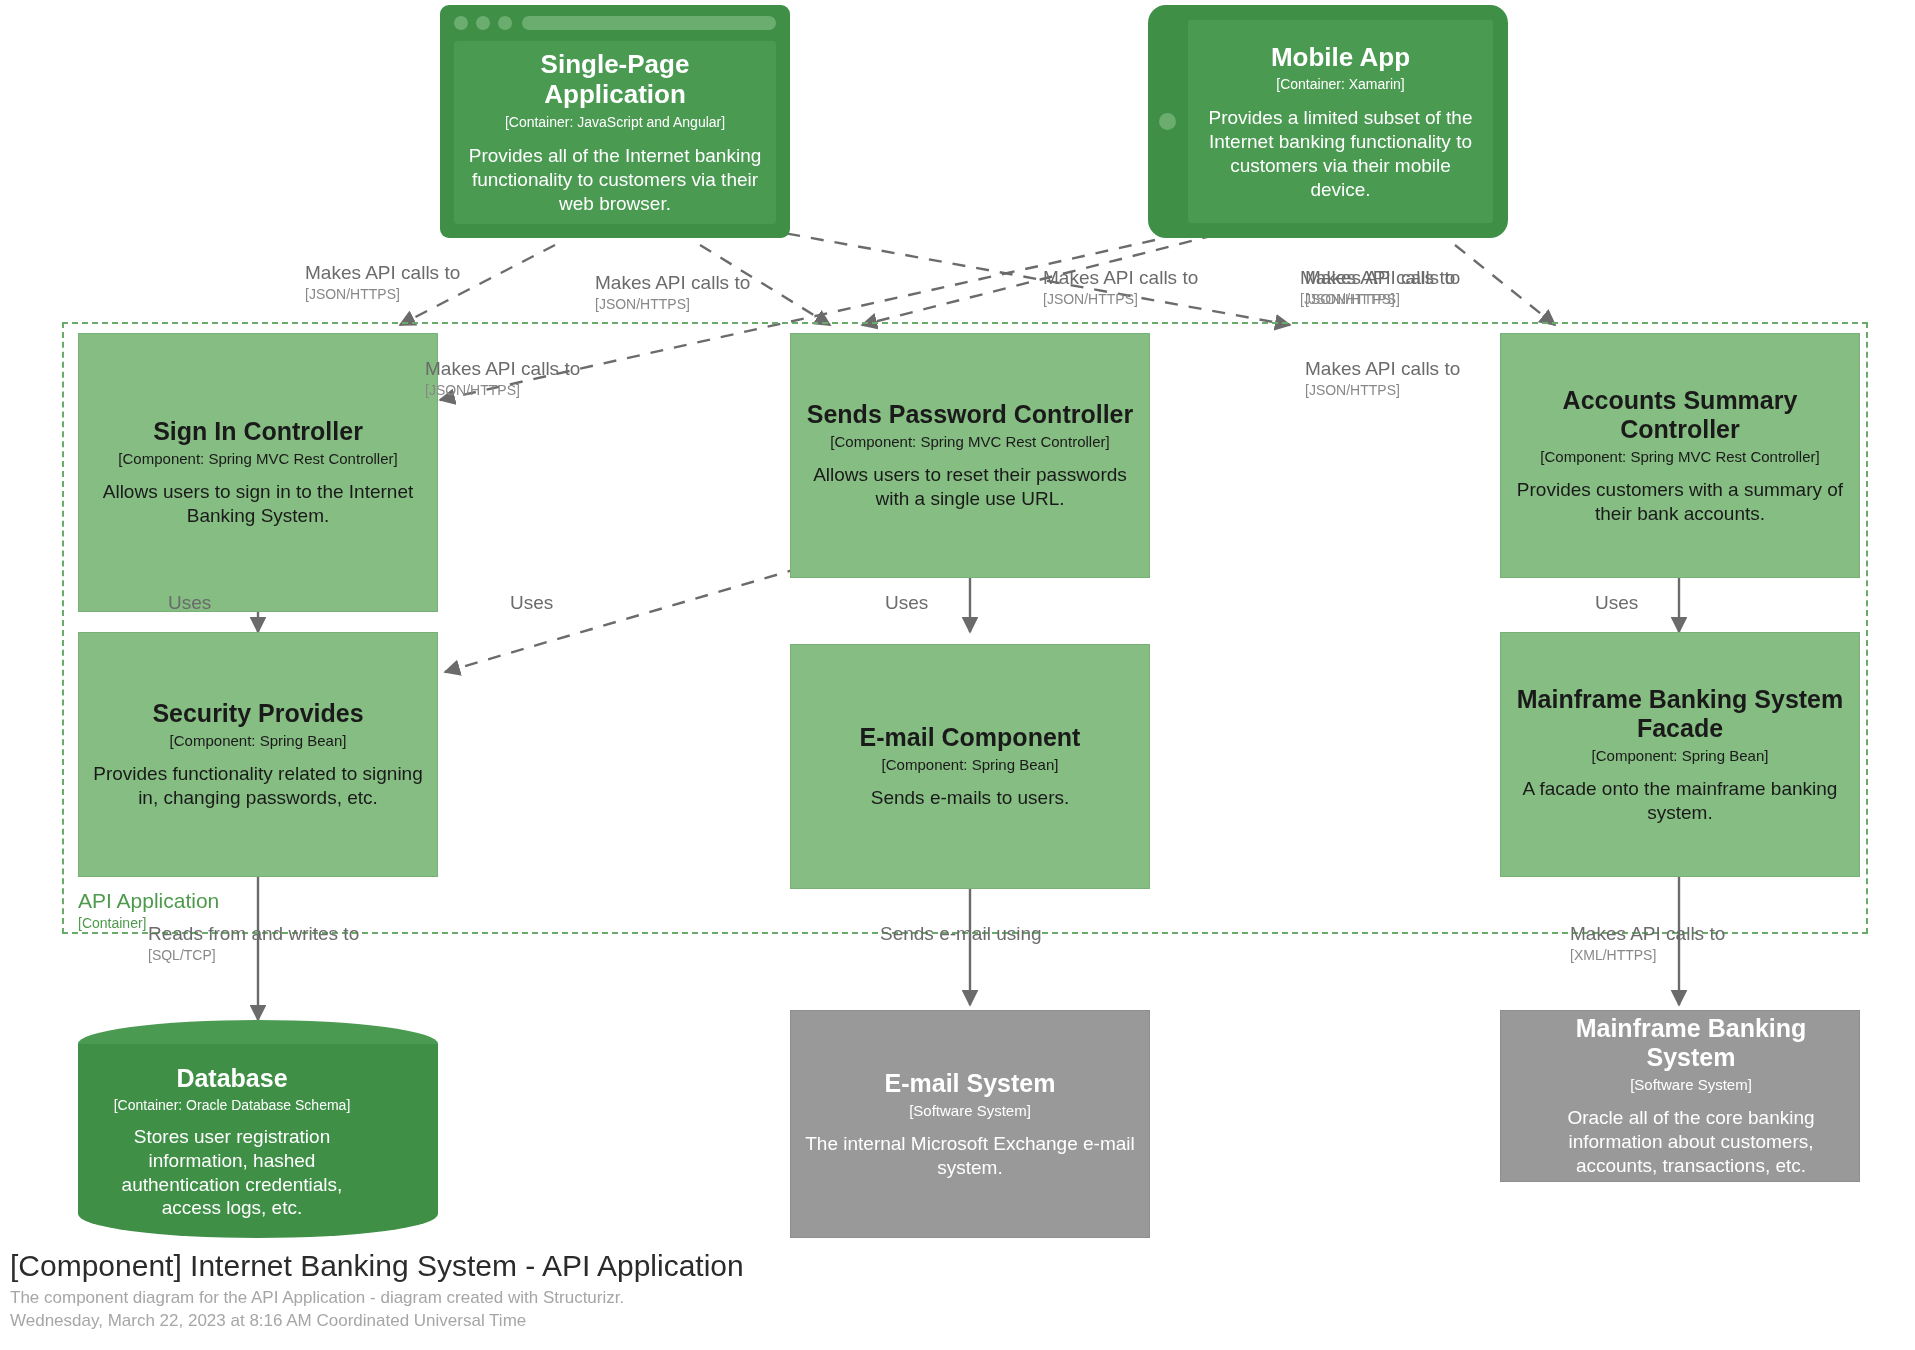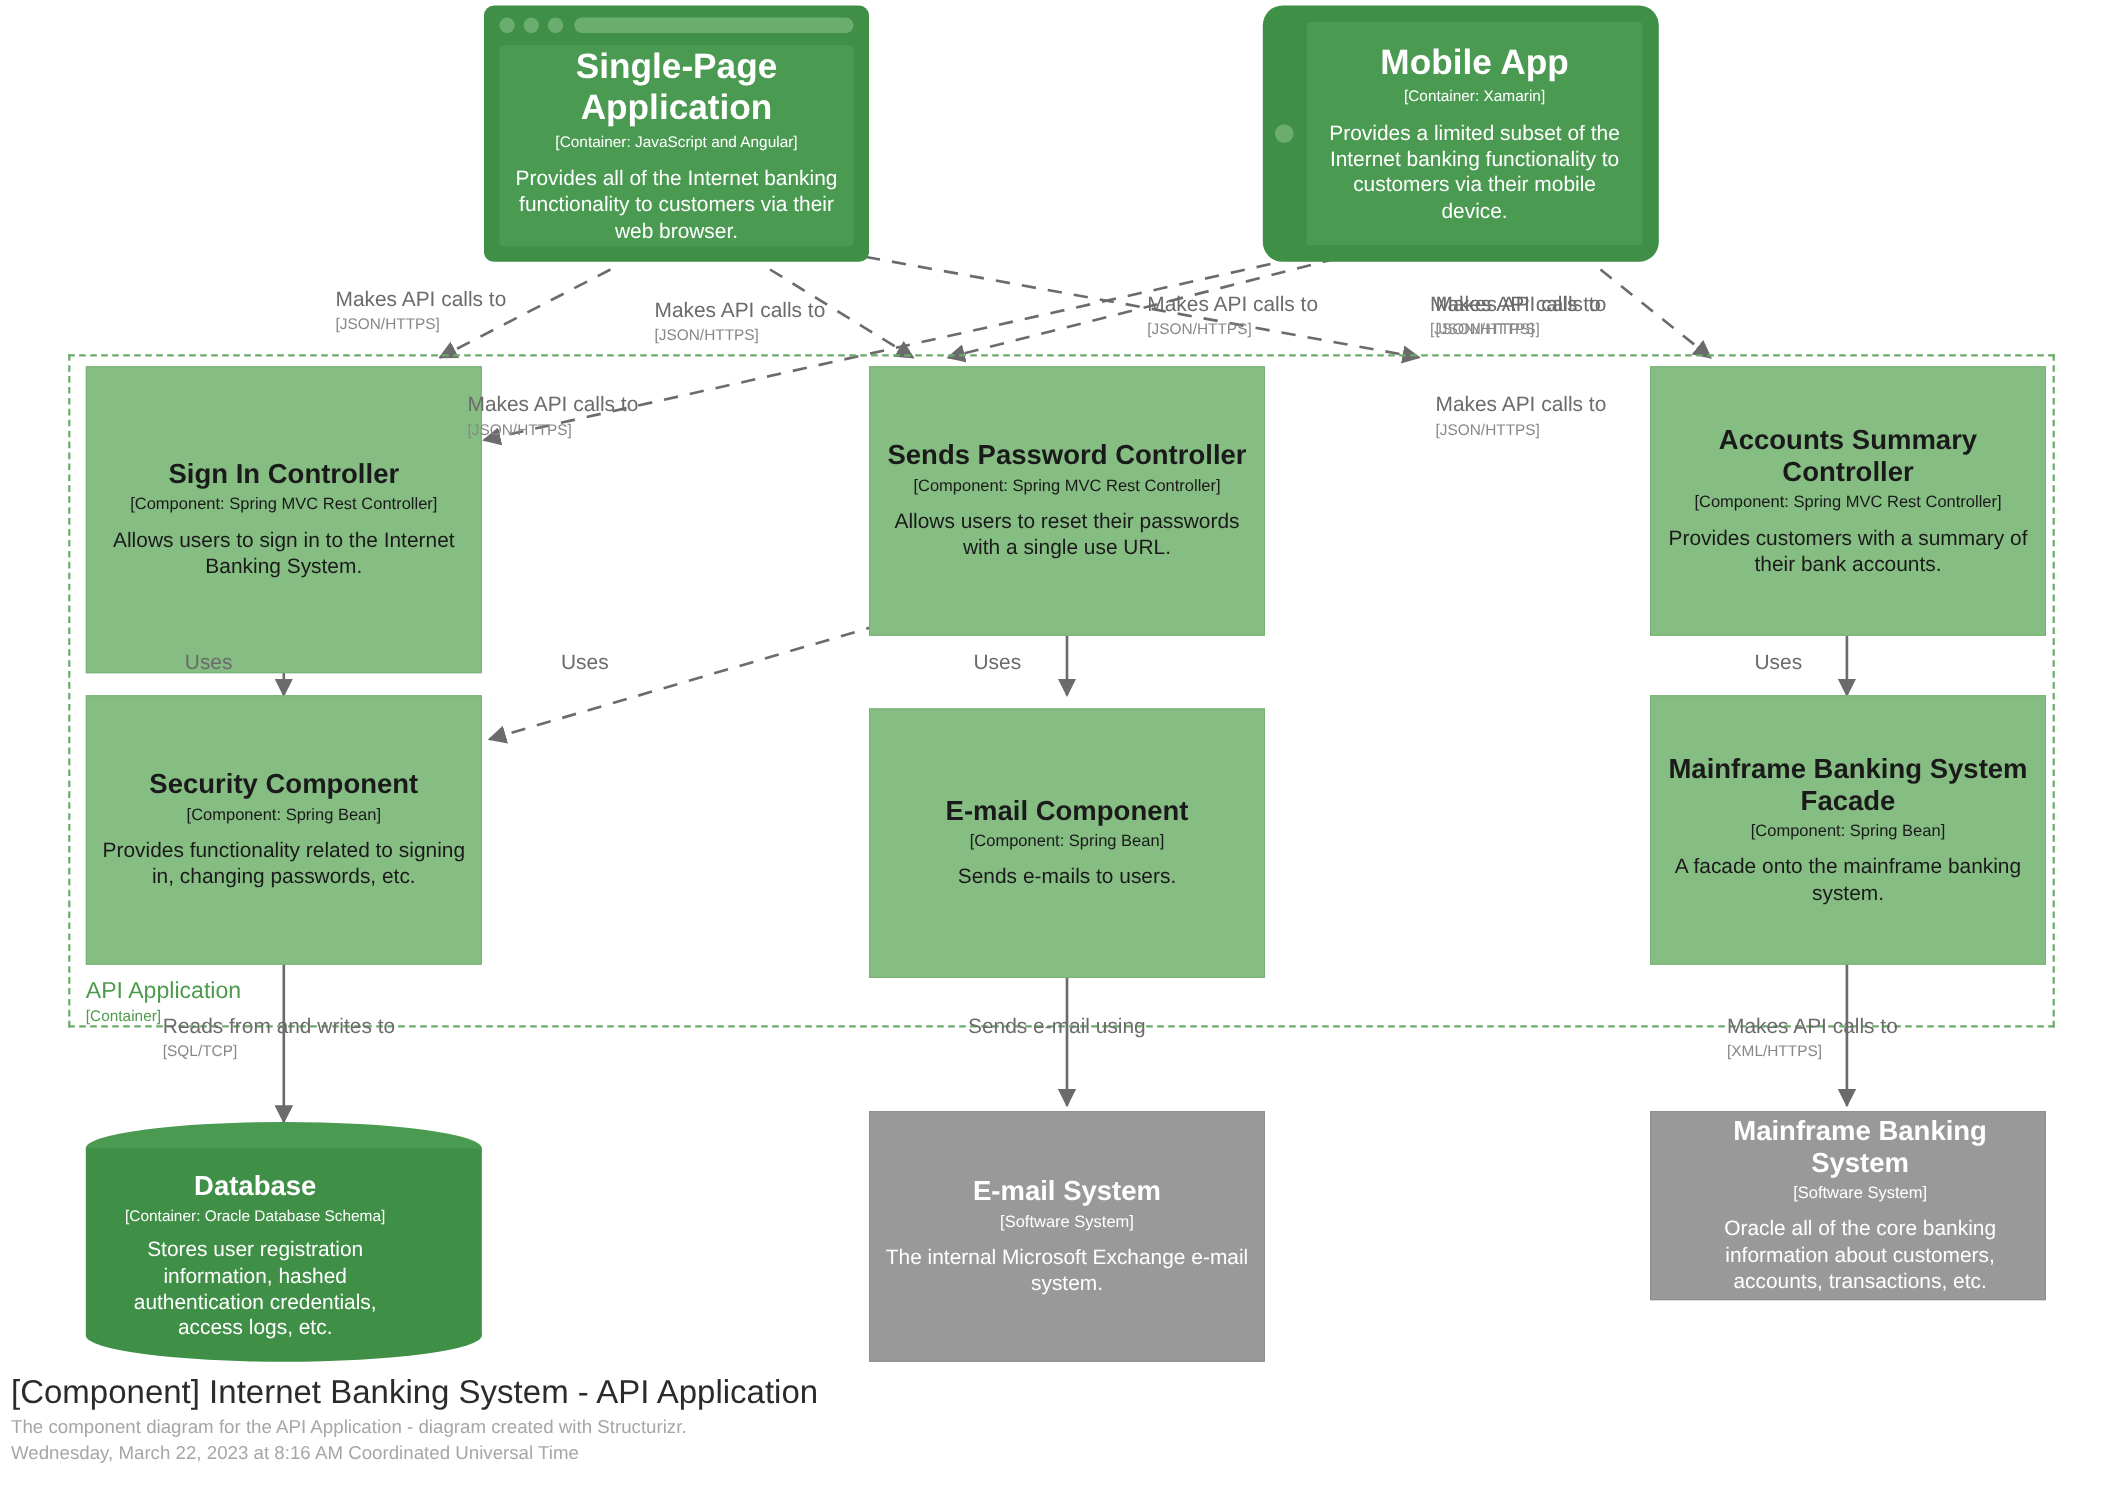--- a/index.html
+++ b/index.html
@@ -15,21 +15,21 @@
     position:absolute;box-sizing:border-box;
     display:flex;flex-direction:column;align-items:center;justify-content:center;
     text-align:center;padding:10px 14px;
   }
   .node .nm{font-weight:bold;line-height:1.16;}
   .node .tech{font-weight:normal;line-height:1.2;}
   .node .desc{font-weight:normal;line-height:1.25;}
 
   
   .c-container{background:#3f8f47;color:#ffffff;border:1px solid #36803d;}
-  .c-container .nm{font-size:32px;}
+  .c-container .nm{font-size:26px;}
   .c-container .tech{font-size:14px;margin-top:4px;}
   .c-container .desc{font-size:19px;margin-top:14px;}
 
   
   .c-component{background:#85bd82;color:#1a1a1a;border:1px solid #78b175;}
   .c-component .nm{font-size:25px;}
   .c-component .tech{font-size:15px;margin-top:4px;}
   .c-component .desc{font-size:19px;margin-top:12px;}
 
   
@@ -166,21 +166,21 @@
     <div class="desc">Allows users to reset their passwords with a single use URL.</div>
   </div>
 
   <div class="node c-component" style="left:1500px;top:333px;width:360px;height:245px;">
     <div class="nm">Accounts Summary Controller</div>
     <div class="tech">[Component: Spring MVC Rest Controller]</div>
     <div class="desc">Provides customers with a summary of their bank accounts.</div>
   </div>
 
   <div class="node c-component" style="left:78px;top:632px;width:360px;height:245px;">
-    <div class="nm">Security Component</div>
+    <div class="nm">Security Provides</div>
     <div class="tech">[Component: Spring Bean]</div>
     <div class="desc">Provides functionality related to signing in, changing passwords, etc.</div>
   </div>
 
   <div class="node c-component" style="left:790px;top:632px;width:360px;height:245px;margin-top:12px;">
     <div class="nm">E-mail Component</div>
     <div class="tech">[Component: Spring Bean]</div>
     <div class="desc">Sends e-mails to users.</div>
   </div>
 

